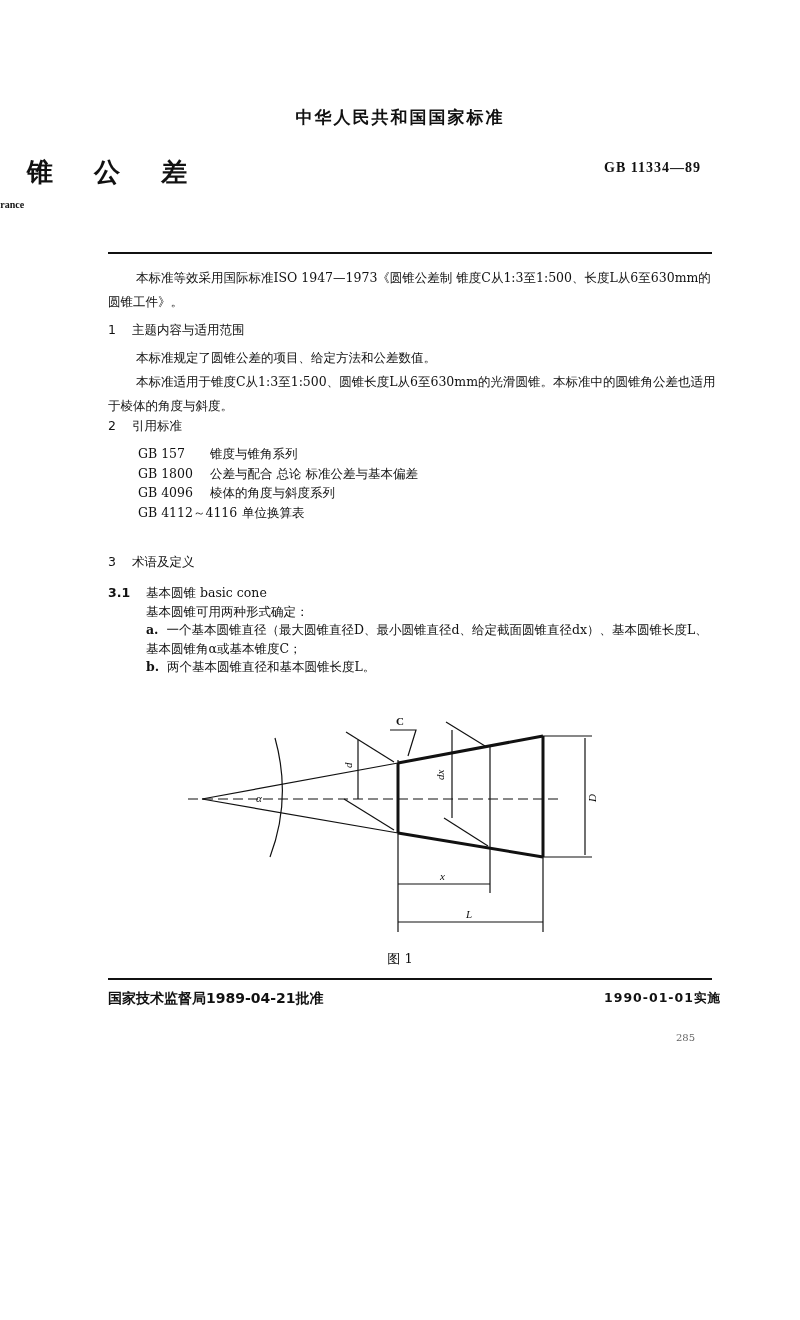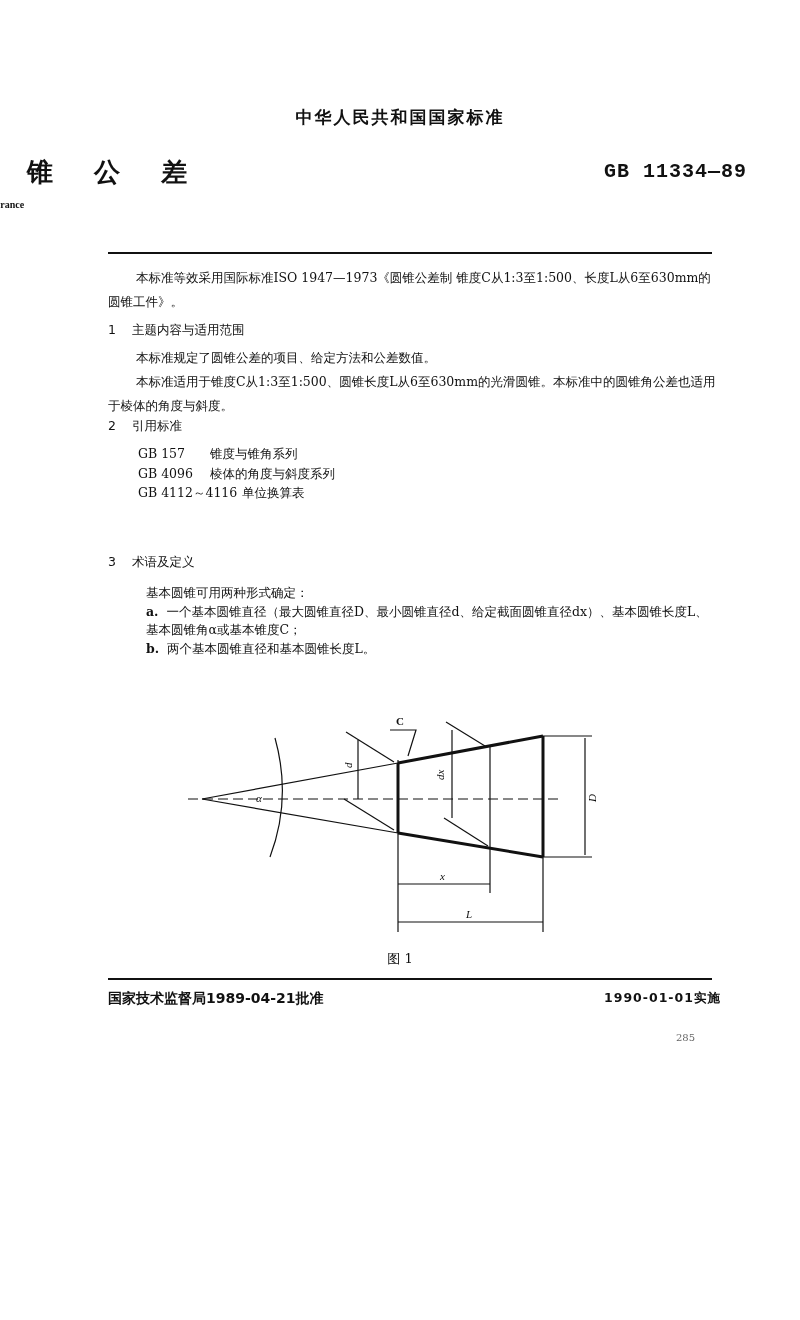--- a/index.html
+++ b/index.html
@@ -3,21 +3,21 @@
 <meta charset="utf-8">
 <style>
   html, body { margin: 0; padding: 0; background: #ffffff; }
   body { width: 800px; height: 1320px; position: relative; overflow: hidden;
          font-family: "DejaVu Serif", "Liberation Serif", serif; color: #111; }
   .abs { position: absolute; }
   .org { left: 0; width: 800px; top: 106px; text-align: center; font-size: 17px; font-weight: bold;
          letter-spacing: 2px; font-family: "DejaVu Sans", sans-serif; }
   .title { left: 0; width: 800px; top: 155px; text-align: left; font-size: 26px; font-weight: bold;
            letter-spacing: 16px; font-family: "DejaVu Sans", sans-serif; text-indent: -40px; }
-  .stdno { left: 604px; top: 160px; font-size: 20px; font-weight: bold; font-family: Liberation Mono, monospace; letter-spacing: 1px; }
+  .stdno { left: 604px; top: 160px; font-size: 14px; font-weight: bold; font-family: Liberation Serif, serif; letter-spacing: 1px; }
   .entitle { left: 0; width: 800px; top: 199px; font-size: 10px; font-weight: bold;
              font-family: "Liberation Serif", serif; text-indent: -40px; }
   .rule { left: 108px; width: 604px; height: 2px; background: #111; }
   .p { left: 108px; width: 612px; font-size: 12.5px; line-height: 24px; }
   .ind { text-indent: 28px; }
   .h { left: 108px; font-size: 12.5px; font-weight: normal; font-family: "DejaVu Sans", sans-serif; }
   .h .n { display: inline-block; width: 24px; }
   .refs { left: 138px; font-size: 12.5px; line-height: 19.5px; }
   .refs .row span.code { display: inline-block; width: 72px; }
   .refs .row span.code.wide { width: 104px; }
@@ -44,28 +44,30 @@
   <span class="n">1</span><span>主题内容与适用范围</span>
 </div>
 <div class="abs p ind" style="top:346px">本标准规定了圆锥公差的项目、给定方法和公差数值。</div>
 <div class="abs p ind" style="top:370px">本标准适用于锥度C从1:3至1:500、圆锥长度L从6至630mm的光滑圆锥。本标准中的圆锥角公差也适用于棱体的角度与斜度。</div>
 
 <div class="abs h" style="top:418px">
   <span class="n">2</span><span>引用标准</span>
 </div>
 <div class="abs refs" style="top:444px">
   <div class="row"><span class="code">GB 157</span><span>锥度与锥角系列</span></div>
+  <div class="row"><span class="code">GB 1800</span><span>公差与配合  总论  标准公差与基本偏差</span></div>
   <div class="row"><span class="code">GB 4096</span><span>棱体的角度与斜度系列</span></div>
   <div class="row"><span class="code wide">GB 4112～4116</span><span>单位换算表</span></div>
 </div>
 
 <div class="abs h" style="top:554px">
   <span class="n">3</span><span>术语及定义</span>
 </div>
 <div class="abs def" style="top:584px">
+  <div><span class="num">3.1</span><span>基本圆锥   basic cone</span></div>
   <div class="sub">基本圆锥可用两种形式确定：</div>
   <div class="sub"><b>a.</b>&nbsp;&nbsp;<span>一个基本圆锥直径（最大圆锥直径D、最小圆锥直径d、给定截面圆锥直径dx）、基本圆锥长度L、基本圆锥角α或基本锥度C；</span></div>
   <div class="sub"><b>b.</b>&nbsp;&nbsp;<span>两个基本圆锥直径和基本圆锥长度L。</span></div>
 </div>
 
 <svg class="abs" style="left:180px;top:710px" width="440" height="230" viewBox="0 0 440 230">
   <g stroke="#111" fill="none" stroke-width="1.2">
     <line x1="8" y1="89" x2="378" y2="89" stroke-dasharray="10,5"></line>
     <line x1="22" y1="89" x2="218" y2="53"></line>
     <line x1="22" y1="89" x2="218" y2="123"></line>

